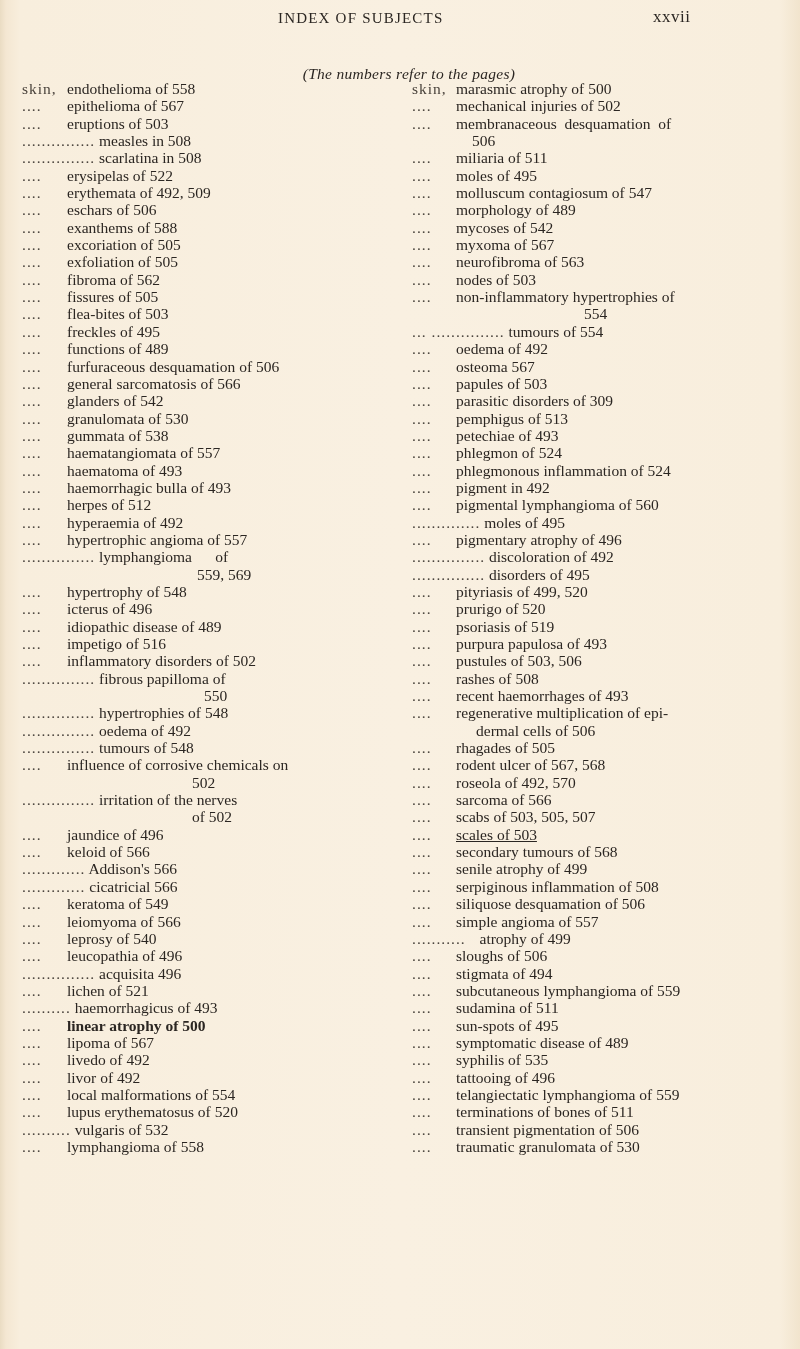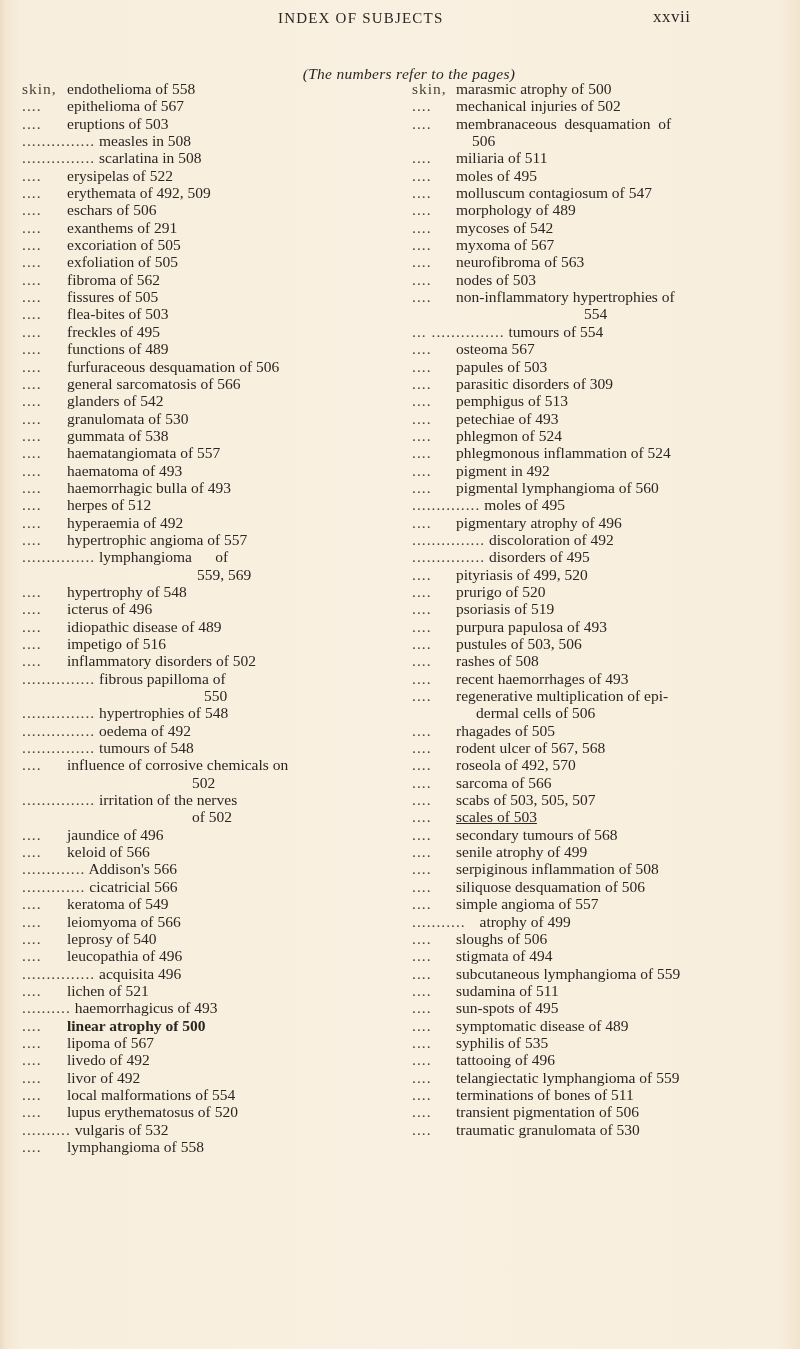--- a/index.html
+++ b/index.html
@@ -37,21 +37,21 @@
 
 <div class="column col-left" id="col-left">
     <div class="entry"><span class="lead l1">skin,</span><span style="white-space: pre;">endothelioma of 558</span></div>
     <div class="entry"><span class="lead l1">....</span><span style="white-space: pre;">epithelioma of 567</span></div>
     <div class="entry"><span class="lead l1">....</span><span style="white-space: pre;">eruptions of 503</span></div>
     <div class="entry"><span class="lead l2">...............</span> <span style="white-space: pre;">measles in 508</span></div>
     <div class="entry"><span class="lead l2">...............</span> <span style="white-space: pre;">scarlatina in 508</span></div>
     <div class="entry"><span class="lead l1">....</span><span style="white-space: pre;">erysipelas of 522</span></div>
     <div class="entry"><span class="lead l1">....</span><span style="white-space: pre;">erythemata of 492, 509</span></div>
     <div class="entry"><span class="lead l1">....</span><span style="white-space: pre;">eschars of 506</span></div>
-    <div class="entry"><span class="lead l1">....</span><span style="white-space: pre;">exanthems of 291</span></div>
+    <div class="entry"><span class="lead l1">....</span><span style="white-space: pre;">exanthems of 588</span></div>
     <div class="entry"><span class="lead l1">....</span><span style="white-space: pre;">excoriation of 505</span></div>
     <div class="entry"><span class="lead l1">....</span><span style="white-space: pre;">exfoliation of 505</span></div>
     <div class="entry"><span class="lead l1">....</span><span style="white-space: pre;">fibroma of 562</span></div>
     <div class="entry"><span class="lead l1">....</span><span style="white-space: pre;">fissures of 505</span></div>
     <div class="entry"><span class="lead l1">....</span><span style="white-space: pre;">flea-bites of 503</span></div>
     <div class="entry"><span class="lead l1">....</span><span style="white-space: pre;">freckles of 495</span></div>
     <div class="entry"><span class="lead l1">....</span><span style="white-space: pre;">functions of 489</span></div>
     <div class="entry"><span class="lead l1">....</span><span style="white-space: pre;">furfuraceous desquamation of 506</span></div>
     <div class="entry"><span class="lead l1">....</span><span style="white-space: pre;">general sarcomatosis of 566</span></div>
     <div class="entry"><span class="lead l1">....</span><span style="white-space: pre; text-align: right;">glanders of 542</span></div>
@@ -108,20 +108,21 @@
     <div class="entry"><span class="lead l1">....</span><span style="white-space: pre;">moles of 495</span></div>
     <div class="entry"><span class="lead l1">....</span><span style="white-space: pre;">molluscum contagiosum of 547</span></div>
     <div class="entry"><span class="lead l1">....</span><span style="white-space: pre;">morphology of 489</span></div>
     <div class="entry"><span class="lead l1">....</span><span style="white-space: pre;">mycoses of 542</span></div>
     <div class="entry"><span class="lead l1">....</span><span style="white-space: pre;">myxoma of 567</span></div>
     <div class="entry"><span class="lead l1">....</span><span style="white-space: pre;">neurofibroma of 563</span></div>
     <div class="entry"><span class="lead l1">....</span><span style="white-space: pre;">nodes of 503</span></div>
     <div class="entry"><span class="lead l1">....</span><span style="white-space: pre;">non-inflammatory hypertrophies of</span></div>
     <div class="entry" style="padding-left: 172px;">554</div>
     <div class="entry"><span class="lead l2">... ...............</span> <span style="white-space: pre;">tumours of 554</span></div>
+    <div class="entry"><span class="lead l1">....</span><span style="white-space: pre;">oedema of 492</span></div>
     <div class="entry"><span class="lead l1">....</span><span style="white-space: pre;">osteoma 567</span></div>
     <div class="entry"><span class="lead l1">....</span><span style="white-space: pre;">papules of 503</span></div>
     <div class="entry"><span class="lead l1">....</span><span style="white-space: pre;">parasitic disorders of 309</span></div>
     <div class="entry"><span class="lead l1">....</span><span style="white-space: pre;">pemphigus of 513</span></div>
     <div class="entry"><span class="lead l1">....</span><span style="white-space: pre;">petechiae of 493</span></div>
     <div class="entry"><span class="lead l1">....</span><span style="white-space: pre;">phlegmon of 524</span></div>
     <div class="entry"><span class="lead l1">....</span><span style="white-space: pre;">phlegmonous inflammation of 524</span></div>
     <div class="entry"><span class="lead l1">....</span><span style="white-space: pre;">pigment in 492</span></div>
     <div class="entry"><span class="lead l1">....</span><span style="white-space: pre;">pigmental lymphangioma of 560</span></div>
     <div class="entry"><span class="lead l2">..............</span> <span style="white-space: pre;">moles of 495</span></div>

